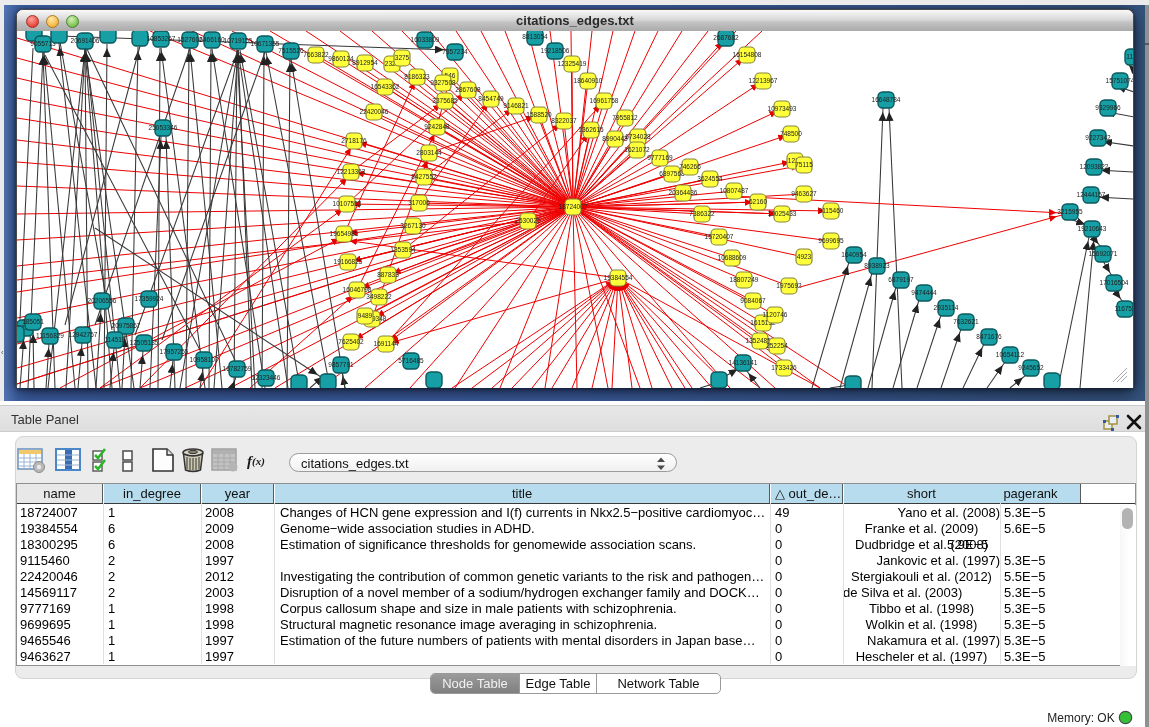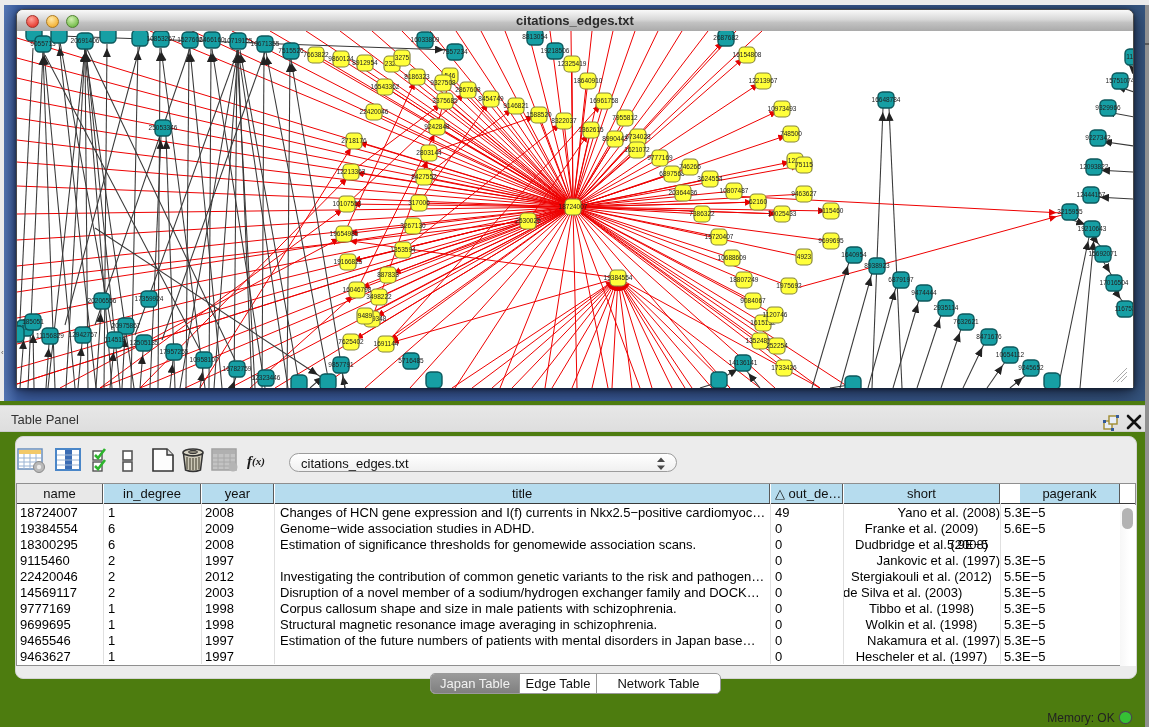--- a/index.html
+++ b/index.html
@@ -2,21 +2,21 @@
 <html><head><meta charset="utf-8"><style>
 *{margin:0;padding:0;box-sizing:border-box}
 body{width:1149px;height:727px;background:#ebebeb;font-family:"Liberation Sans",sans-serif;overflow:hidden;position:relative}
 #blue{position:absolute;left:4px;top:5px;width:1142px;height:396px;background:linear-gradient(90deg,#5577b5 0,#3e61a5 14px,#3c5e9f 50%,#35547e 100%);overflow:hidden}
 #win{position:absolute;left:12px;top:4px;width:1118px;height:379px;border-radius:7px 7px 2px 2px;box-shadow:0 5px 18px rgba(0,0,10,.65),0 1px 4px rgba(0,0,0,.5);background:#fff;border:1px solid #4a4a4a}
 #tbar{position:absolute;left:0;top:0;width:100%;height:22px;border-radius:6px 6px 0 0;background:linear-gradient(#f9f9f9,#d8d8d8 45%,#c2c2c2 60%,#aaa 100%);border-bottom:1px solid #777}
 #tbar .t{position:absolute;width:100%;text-align:center;top:3px;font-size:13px;font-weight:bold;color:#2a2a2a}
 .tl{position:absolute;top:5px;width:13px;height:13px;border-radius:50%}
 #content{position:absolute;left:0;top:21px;width:1116px;height:357px;background:#fff;overflow:hidden}
 #rstrip{position:absolute;left:1145px;top:5px;width:4px;height:722px;background:#909090}
-#panel{position:absolute;left:0px;top:401px;width:1145px;height:326px;background:#4d7c0f}
+#panel{position:absolute;left:0px;top:401px;width:1145px;height:326px;background:#ffffff}
 #phead{position:absolute;left:0;top:4px;width:100%;height:27px;background:linear-gradient(#e7e7e7,#dedede);border-top:1px solid #c9c9c9;border-bottom:1px solid #cccccc}
 #phead .t{position:absolute;left:11px;top:6px;font-size:13px;color:#333}
 #pbox{position:absolute;left:15px;top:35px;width:1122px;height:243px;background:#ececec;border:1px solid #d4d4d4;border-radius:8px}
 #combo{position:absolute;left:289px;top:52px;width:388px;height:19px;background:linear-gradient(#fff,#f0f0f0);border:1px solid #9c9c9c;border-radius:10px}
 #combo .t{position:absolute;left:11px;top:2px;font-size:13px;color:#111}
 #tablewrap{position:absolute;left:16px;top:82px;width:1120px;height:183px;background:#fff;border:1px solid #8f8f8f}
 .th{position:absolute;top:0px;height:19px;background:#b6dcee;border-right:1px solid #5a5a5a;font-size:13px;color:#111;text-align:center;line-height:19px}
 #thead{position:absolute;left:0;top:0;width:1118px;height:20px;border-bottom:1px solid #3a3a3a}
 .tr{position:absolute;left:0;width:1100px;height:16px;font-size:13px;color:#000}
 .tr span{position:absolute;top:1px;white-space:nowrap}
@@ -654,21 +654,21 @@
       </svg>
  </div>
  <div id="tablewrap">
   <div id="thead">
    <div class="th" style="left:0;width:86px;background:#e8e8e8">name</div>
    <div class="th" style="left:87px;width:97px">in_degree</div>
    <div class="th" style="left:185px;width:72px">year</div>
    <div class="th" style="left:258px;width:495px">title</div>
    <div class="th" style="left:754px;width:72px;text-align:left;padding-left:4px">△ out_de…</div>
    <div class="th" style="left:827px;width:156px">short</div>
-   <div class="th" style="left:1003px;width:100px">pagerank</div>
+   <div class="th" style="left:964px;width:100px">pagerank</div>
   </div>
   <div id="vscroll"></div>
       <div id="vthumb"></div>
  </div>
  <div class="tr" style="top:103px">
 <span style="left:20px">18724007</span>
       <span style="left:108px">1</span>
       <span style="left:205px">2008</span>
 <span style="left:280px">Changes of HCN gene expression and I(f) currents in Nkx2.5−positive cardiomyoc…</span>
       <span style="left:775px">49</span>
@@ -754,21 +754,21 @@
 <span style="left:843px;width:157px;text-align:center">Hescheler et al. (1997)</span>
       <span style="left:1004px">5.3E−5</span>
 </div>
  <div class="cline" style="left:103px"></div>
  <div class="cline" style="left:201px"></div>
  <div class="cline" style="left:274px"></div>
  <div class="cline" style="left:770px"></div>
  <div class="cline" style="left:843px"></div>
  <div class="cline" style="left:1000px"></div>
  <div id="tabs">
-  <div class="tab sel" style="width:88px">Japan Table</div>
+  <div class="tab sel" style="width:88px">Node Table</div>
       <div class="tab" style="width:77px">Edge Table</div>
       <div class="tab" style="width:124px">Network Table</div>
  </div>
  <div id="mem">Memory: OK
   <svg width="15" height="15" style="vertical-align:-3px">
         <circle cx="7.5" cy="7.5" r="6.2" fill="#35c135" stroke="#4a4a4a" stroke-width="1.2"></circle>
       </svg>
  </div>
 </div>
 </body></html>

